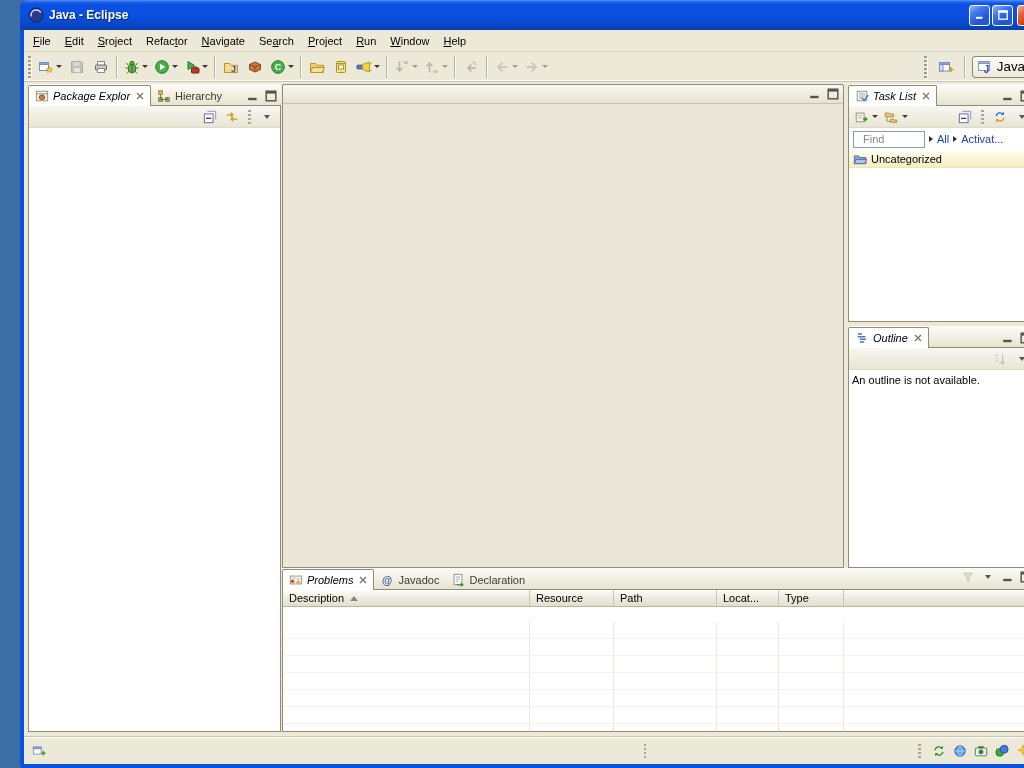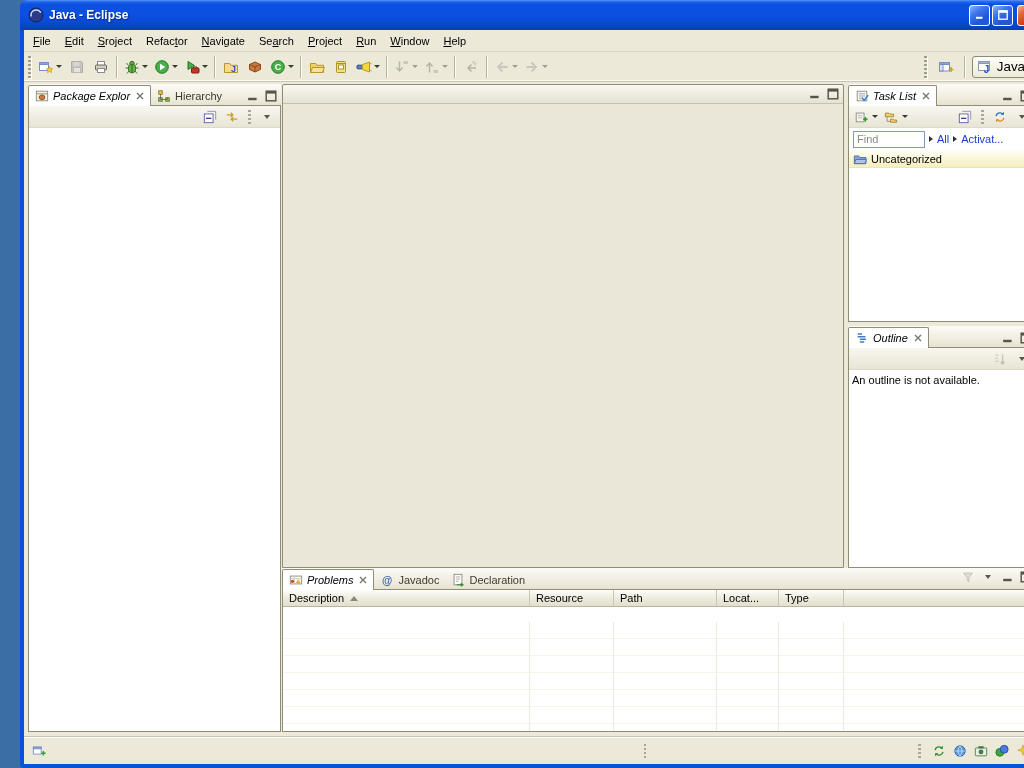--- a/index.html
+++ b/index.html
@@ -56,21 +56,21 @@
   .spacer{flex:1;}
   .view-content{flex:1;background:#fff;}
   .sm-grip{width:3px;height:14px;margin:0 4px;background:repeating-linear-gradient(180deg,#aaa695 0 2px,transparent 2px 4px);}
 
   
   .ed-header{height:19px;display:flex;justify-content:flex-end;align-items:center;padding-right:2px;background:linear-gradient(#f8f7f1,#e6e3d2);border-bottom:1px solid #c6c2b0;border-radius:2px 2px 0 0;}
   .ed-body{flex:1;}
 
   
   .find-row{height:22px;flex:none;background:#fff;display:flex;align-items:center;gap:4px;padding:0 4px;}
-  .find-input{width:72px;height:17px;border:1px solid #7f9db9;font-size:11px;padding:0 3px;color:#444;}
+  .find-input{width:72px;height:17px;border:1px solid #7f9db9;font-size:11px;padding:0 9px;color:#444;}
   .find-input::placeholder{color:#8a8a8a;}
   .scope-arrow{width:0;height:0;border-top:3.5px solid transparent;border-bottom:3.5px solid transparent;border-left:4.5px solid #333;}
   .scope-link{color:#1a3ccc;white-space:nowrap;cursor:default;}
   .cat-row{height:18px;flex:none;display:flex;align-items:center;gap:4px;padding-left:4px;background:linear-gradient(180deg,#fffef4,#f5efbe);border-bottom:1px solid #ece5b8;}
 
   
   .outline-msg{padding:4px 3px;color:#000;}
 
   
   .info-row{height:17px;flex:none;background:#efede0;display:flex;align-items:center;padding-left:5px;}

